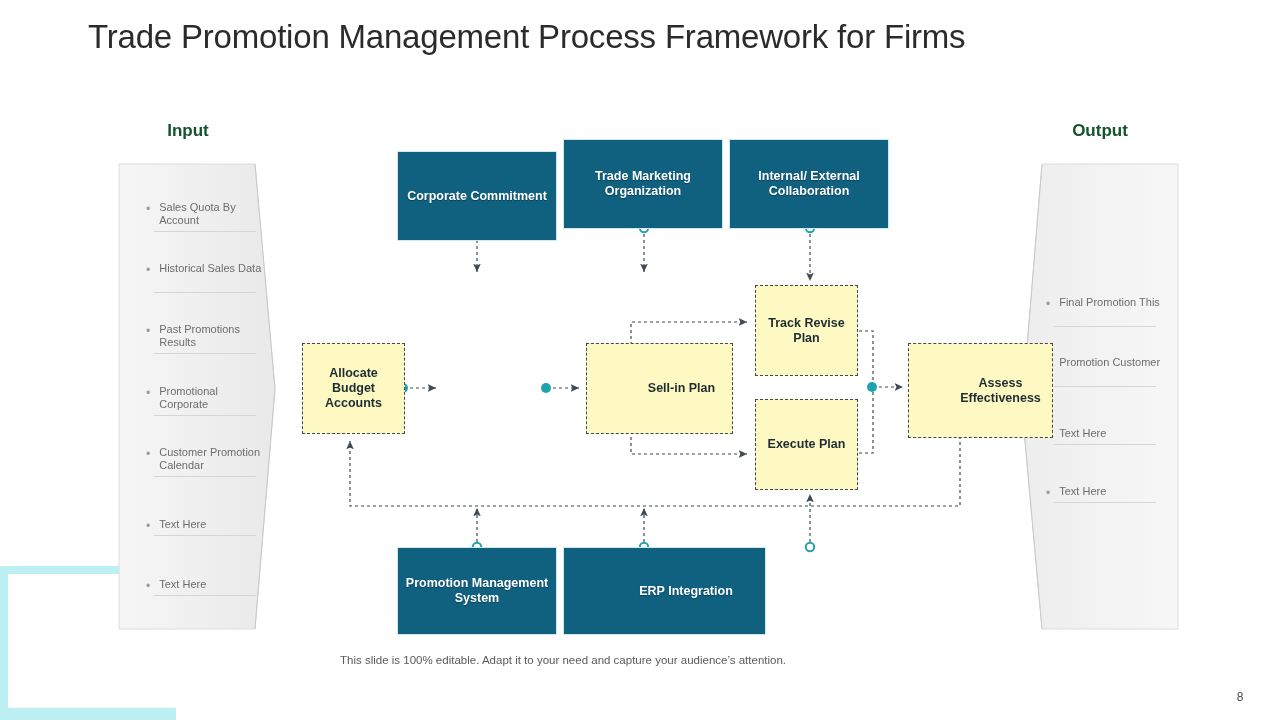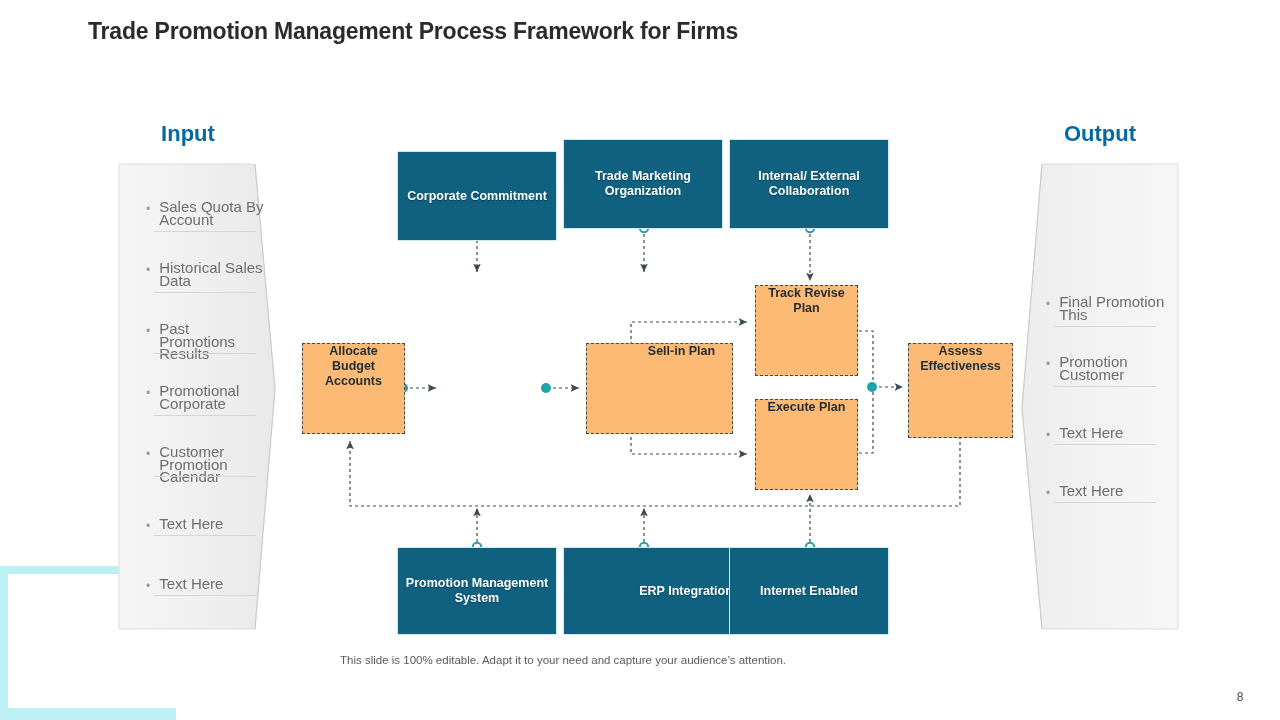--- a/index.html
+++ b/index.html
@@ -18,66 +18,66 @@
     background:#bdf0f3;
   }
   .corner-deco-inner{
     position:absolute;left:8px;top:574px;width:168px;height:134px;
     background:#ffffff;
   }
 
   
   .slide-title{
     position:absolute;left:88px;top:18px;width:1110px;
-    font-size:23px;font-weight:700;color:#2b2b2b;
+    font-size:33px;font-weight:400;color:#2b2b2b;
     letter-spacing:-0.2px;white-space:nowrap;
   }
 
   
   .panel-header{
-    position:absolute;font-size:22px;font-weight:700;color:#0369a1;
+    position:absolute;font-size:17px;font-weight:700;color:#14532d;
   }
   #input-header{left:118px;top:121px;width:140px;text-align:center;}
   #output-header{left:1030px;top:121px;width:140px;text-align:center;}
 
   
   .side-panel{position:absolute;}
   .side-panel svg{position:absolute;left:0;top:0;}
   .panel-items{position:absolute;left:0;top:0;width:100%;height:100%;}
   .panel-item{
     position:absolute;display:flex;align-items:flex-start;
   }
   .panel-bullet{
     color:#9a9a9a;font-size:12px;line-height:12px;margin-right:9px;margin-top:2px;
     flex:0 0 auto;
   }
   .panel-text{
-    font-size:15px;color:#6d6d6d;line-height:12.5px;
+    font-size:11px;color:#6d6d6d;line-height:12.5px;
     width:110px;
   }
   .panel-rule{
     position:absolute;height:1px;background:#d6d6d6;
   }
 
   
   .dark-box{
     position:absolute;background:#10617f;
     display:flex;align-items:center;justify-content:center;
     box-shadow:0 0 0 1px #cfe9f0;
   }
   .dark-box span{
     color:#ffffff;font-size:12.5px;font-weight:700;line-height:15px;
     text-align:center;text-shadow:0 1px 1px rgba(0,0,0,.35);
     padding:0 6px;
   }
 
   
   .proc-box{
-    position:absolute;background:#fdba74;border:1px dashed #3d4a52;
-    display:flex;justify-content:center;
+    position:absolute;background:#fef9c3;border:1px dashed #3d4a52;
+    display:flex;align-items:center;justify-content:center;
   }
   .proc-box span{
     color:#1f2d33;font-size:12.5px;font-weight:700;line-height:15px;
     text-align:center;padding:0 4px;word-break:break-word;
   }
 
   
   #connectors{position:absolute;left:0;top:0;width:1280px;height:720px;pointer-events:none;}
 
   
@@ -260,36 +260,33 @@
   <div class="dark-box" style="left:730px;top:140px;width:158px;height:88px;">
     <span>Internal/ External Collaboration</span>
   </div>
 
   <div class="dark-box" style="left:398px;top:548px;width:158px;height:86px;justify-content:flex-end;">
     <span>Promotion Management System</span>
   </div>
   <div class="dark-box" style="left:564px;top:548px;width:158px;height:86px;padding-left:43px;">
     <span>ERP Integration</span>
   </div>
-  <div class="dark-box" style="left:730px;top:548px;width:158px;height:86px;">
-    <span>Internet Enabled</span>
-  </div>
 
   <div class="proc-box" style="left:302px;top:343px;width:101px;height:89px;">
     <span>Allocate Budget Accounts</span>
   </div>
   <div class="proc-box" style="left:586px;top:343px;width:101px;height:89px;padding-left:44px;">
     <span>Sell-in Plan</span>
   </div>
   <div class="proc-box" style="left:755px;top:285px;width:101px;height:89px;">
     <span>Track Revise Plan</span>
   </div>
   <div class="proc-box" style="left:755px;top:399px;width:101px;height:89px;">
     <span>Execute Plan</span>
   </div>
-  <div class="proc-box" style="left:908px;top:343px;width:103px;height:93px;">
+  <div class="proc-box" style="left:908px;top:343px;width:103px;height:93px;padding-left:40px;">
     <span style="max-width:86px;">Assess Effectiveness</span>
   </div>
 
   <div class="footer-note">This slide is 100% editable. Adapt it to your need and capture your audience’s attention.</div>
   <div class="page-num">8</div>
 
 </div>
 
 </body></html>

